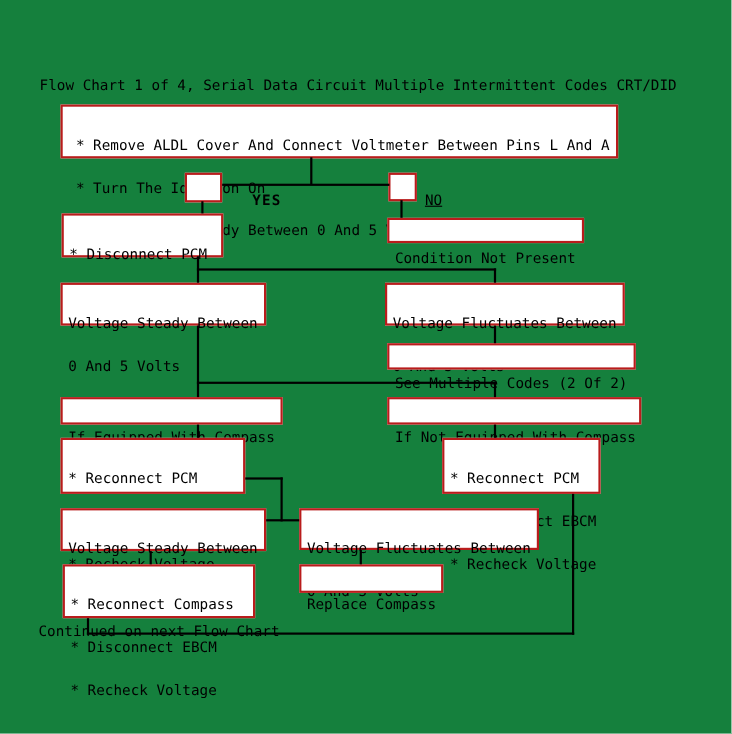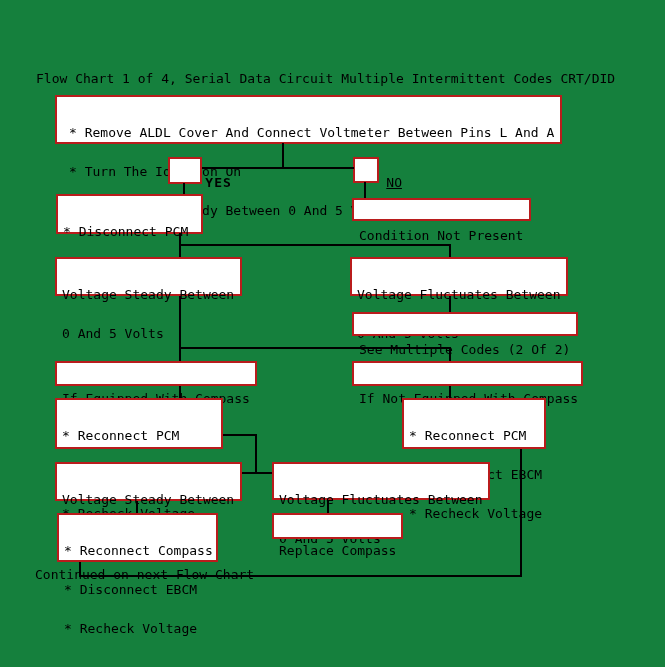--- a/index.html
+++ b/index.html
@@ -7,21 +7,21 @@
     position:relative;width:665px;height:667px;background:#15803d;
     font-family:"DejaVu Sans Mono","Liberation Mono",monospace;
     font-size:13px;line-height:13px;color:#000;overflow:hidden;
   }
   .node{
     position:absolute;border:2px solid #b91c1c;background:#fff;
     padding:3px 5px;box-sizing:border-box;white-space:pre;
   }
   .node .ln{height:13px;white-space:pre;}
   .badge{text-align:center;padding:4px 0 0 0;}
-  .badge-yes{font-weight:bold;letter-spacing:1px;}
+  .badge-yes{font-weight:bold;letter-spacing:1px;padding-left:24px;}
   .badge-no span{text-decoration:underline;}
   .txt{position:absolute;white-space:pre;}
   .cline{position:absolute;background:#000;}
 </style>
 </head>
 <body>
 
 <div class="canvas">
 
   <div class="txt" style="left:36px;top:72px;">Flow Chart 1 of 4, Serial Data Circuit Multiple Intermittent Codes CRT/DID</div>
@@ -79,21 +79,21 @@
 
   <div class="node" style="left:55px;top:462px;width:187px;height:39px;">
     <div class="ln">Voltage Steady Between</div>
     <div class="ln">0 And 5 Volts</div>
   </div>
   <div class="node" style="left:272px;top:462px;width:218px;height:38px;">
     <div class="ln">Voltage Fluctuates Between</div>
     <div class="ln">0 And 5 Volts</div>
   </div>
 
-  <div class="node" style="left:57px;top:513px;width:161px;height:49px;">
+  <div class="node" style="left:57px;top:513px;width:175px;height:49px;">
     <div class="ln">* Reconnect Compass</div>
     <div class="ln">* Disconnect EBCM</div>
     <div class="ln">* Recheck Voltage</div>
   </div>
   <div class="node" style="left:272px;top:513px;width:131px;height:26px;">
     <div class="ln">Replace Compass</div>
   </div>
 
   <div class="txt" style="left:35px;top:568px;">Continued on next Flow Chart</div>
 

